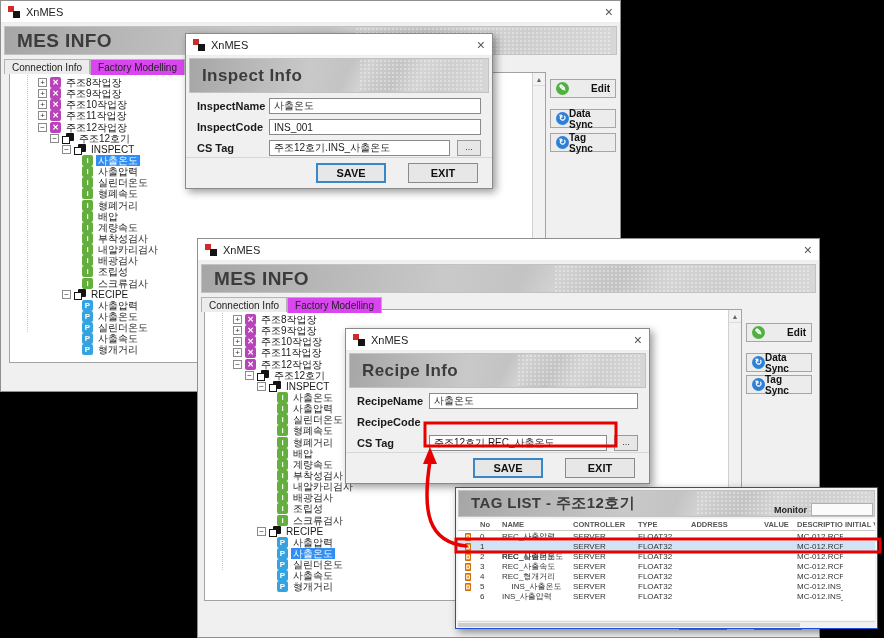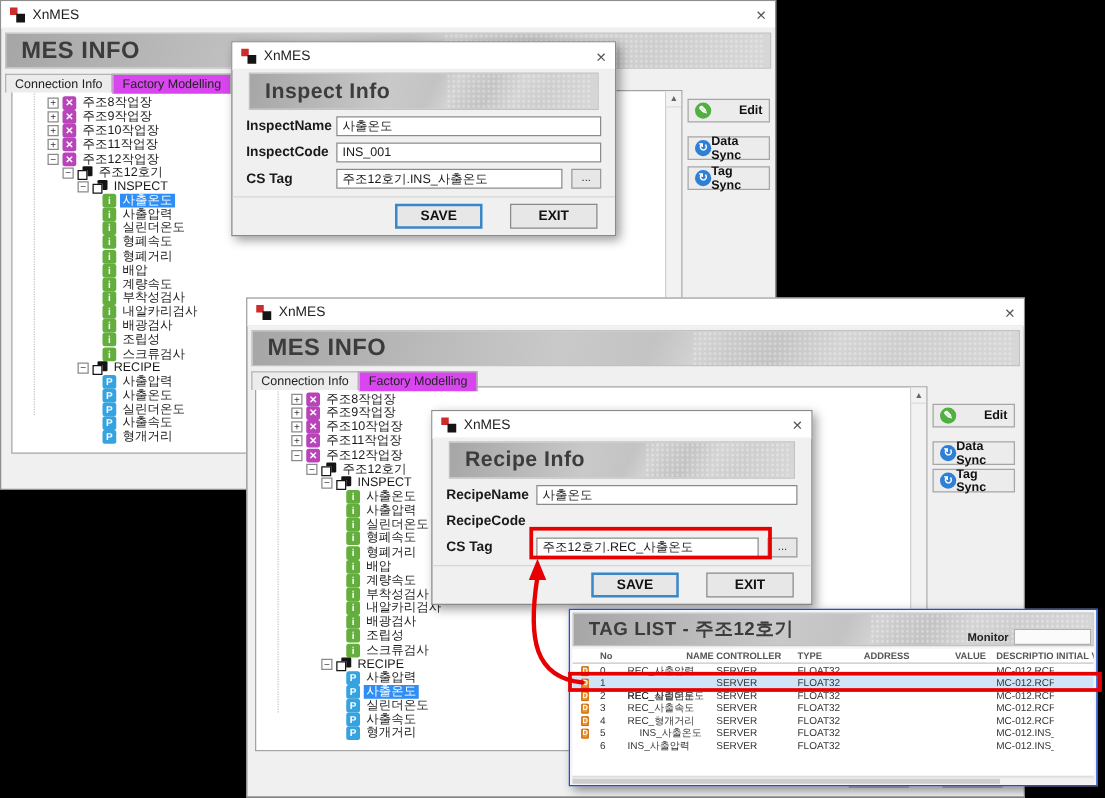--- a/index.html
+++ b/index.html
@@ -45,21 +45,21 @@
   .vscroll{position:absolute;top:0;right:0;width:13px;height:100%;background:#f2f2f2;border-left:1px solid #d0d0d0}
   .vscroll .up{display:block;width:100%;height:13px;background:#f2f2f2;border-bottom:1px solid #dcdcdc;color:#666;font-size:7px;text-align:center;line-height:13px}
 
   .side-btn{position:absolute;width:66px;height:19px;background:#ececec;border:1px solid #a6a6a6;display:flex;align-items:center;padding:0 5px;font-size:10px;font-weight:bold;color:#111}
   .circle-ic{flex:none;width:13px;height:13px;border-radius:50%;color:#fff;font-size:9px;line-height:13px;text-align:center}
   .circle-ic.edit{background:#52b043}
   .circle-ic.sync{background:#2e7fd6}
   .side-btn .sb-label{margin-left:auto}
 
   .dialog{position:absolute;background:#f0f0f0;border:1px solid #8a8a8a;box-shadow:3px 3px 8px rgba(0,0,0,.4)}
-  .dbanner{margin:2px 13px;height:30px}
+  .dbanner{margin:2px 3px;height:35px}
   .dtitle{font-size:17px}
   .fieldrow{display:flex;align-items:center;margin:5px 11px 0 11px;height:16px}
   .flabel{width:72px;font-weight:bold;font-size:11px;flex:none}
   .finput{flex:1;height:16px;background:#fff;border:1px solid #8a8a8a;font-size:10px;padding:1px 4px;display:flex;align-items:center;overflow:hidden;white-space:nowrap}
   .browse-btn{flex:none;width:24px;height:16px;margin-left:7px;background:#e7e7e7;border:1px solid #9a9a9a;font-size:9px;line-height:13px;text-align:center;color:#333}
   .dlg-footer{position:absolute;left:0;right:0;bottom:0;height:31px;border-top:1px solid #d6d6d6;display:flex;align-items:center;justify-content:flex-end;gap:22px;padding:0 14px}
   .btn{width:70px;height:20px;background:#e7e7e7;border:1px solid #8a8a8a;font-weight:bold;font-size:11px;display:flex;align-items:center;justify-content:center;color:#111}
   .btn.primary{border:2px solid #3a87c8}
 
   .tagwin{position:absolute;left:455px;top:487px;width:423px;height:142px;background:#f4f4f4;border:1px solid #1d4ed8;box-shadow:3px 3px 8px rgba(0,0,0,.45)}
@@ -432,21 +432,21 @@
     <span class="dots"></span>
   </div>
   <div class="monitor">
     <span class="mlabel">Monitor</span>
     <span class="mfield"></span>
   </div>
   <div class="ttable" id="tagTable">
       <div class="thead">
         <span class="tc" style="width: 20px;"></span>
         <span class="tc" style="width: 22px;">No</span>
-        <span class="tc" style="width: 71px; text-align: right;">NAME</span>
+        <span class="tc" style="width: 71px;">NAME</span>
         <span class="tc" style="width: 65px;">CONTROLLER</span>
         <span class="tc" style="width: 53px;">TYPE</span>
         <span class="tc" style="width: 73px;">ADDRESS</span>
         <span class="tc" style="width: 33px;">VALUE</span>
         <span class="tc" style="width: 48px;">DESCRIPTION</span>
         <span class="tc" style="width: 45px;">INITIAL VALUE</span>
       </div>
       <div class="tr">
         <span class="tc" style="width: 20px;"><span class="tagic">D</span></span>
         <span class="tc" style="width: 22px;">0</span>

